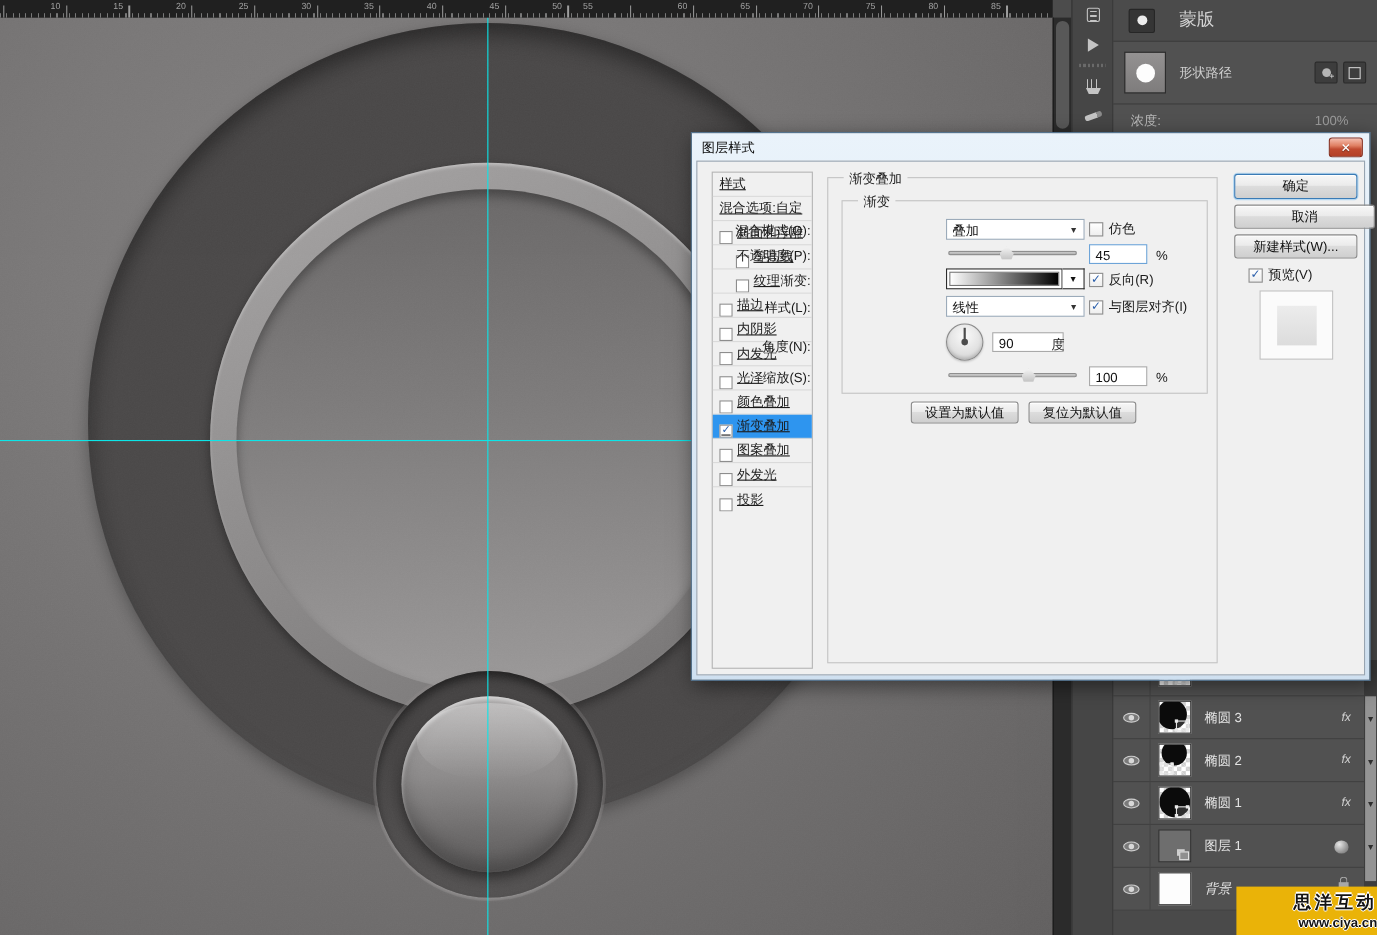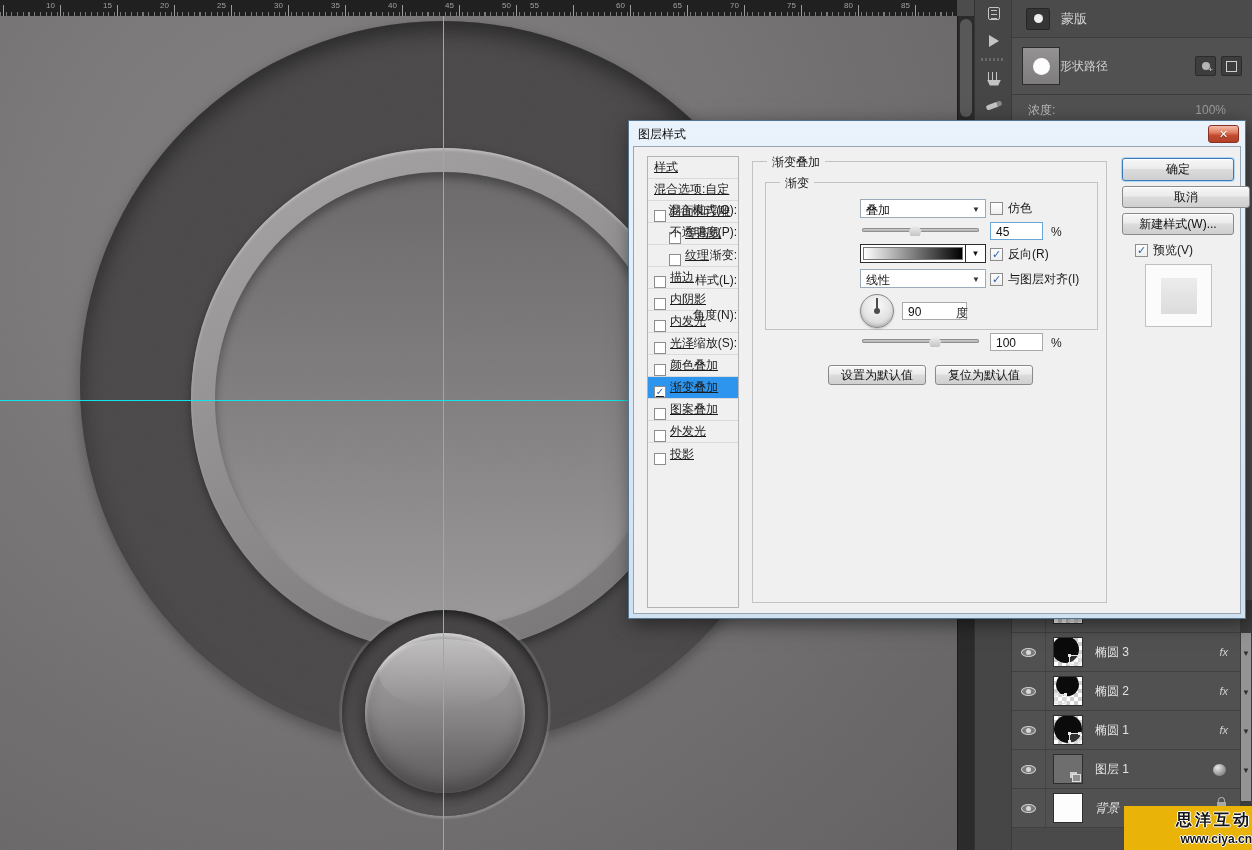--- a/index.html
+++ b/index.html
@@ -57,26 +57,26 @@
   .ic-brushcup::after { content:""; position:absolute; left:0; bottom:0; width:14px; height:6px; background:#c4c4c4;
       clip-path:polygon(0 0,100% 0,80% 100%,20% 100%); }
   .ic-brush { width:16px; height:5px; background:linear-gradient(to right,#c4c4c4 70%, #8a8a8a 70%); border-radius:2px; transform:rotate(-20deg); }
 
   
   .panels { position:absolute; left:1012px; top:0; width:240px; height:850px; background:#515151; z-index:1; }
   .masks-header { height:38px; background:#4b4b4b; border-bottom:1px solid #3c3c3c; display:flex; align-items:center; }
   .mask-icon { width:24px; height:22px; margin-left:14px; background:#353535; border:1px solid #262626; border-radius:2px;
       display:flex; align-items:center; justify-content:center; }
   .mask-icon i { display:block; width:9px; height:9px; border-radius:50%; background:#ededed; }
-  .masks-header .lbl { margin-left:11px; font-size:13px; color:#d6d6d6; }
+  .masks-header .lbl { margin-left:22px; font-size:16px; color:#d6d6d6; }
   .shape-row { position:relative; height:57px; border-bottom:1px solid #3c3c3c; display:flex; align-items:center; }
   .shape-thumb { width:38px; height:38px; margin-left:10px; border:1px solid #2d2d2d;
       background:linear-gradient(#949292,#7e7c7c); display:flex; align-items:center; justify-content:center; }
   .shape-thumb i { display:block; width:17px; height:17px; border-radius:50%; background:#fdfdfd; }
-  .shape-row .lbl { font-size:12px; color:#cfcfcf; }
+  .shape-row .lbl { margin-left:12px; font-size:12px; color:#cfcfcf; }
   .mini-btn { position:absolute; top:18px; width:21px; height:20px; background:#3d3d3d; border:1px solid #2b2b2b; border-radius:2px;
       display:flex; align-items:center; justify-content:center; }
   .mini-btn.addmask { right:36px; }
   .mini-btn.vectmask { right:10px; }
   .mini-btn .dot { width:8px; height:8px; border-radius:50%; background:#b5b5b5; }
   .mini-btn .plus { position:absolute; right:2px; bottom:2px; font-size:8px; color:#dcdcdc; line-height:6px; }
   .mini-btn .frame { width:11px; height:11px; border:1px solid #cfcfcf; }
   .density-row { height:30px; display:flex; align-items:center; justify-content:space-between; padding:0 26px 0 16px; }
   .density-row .lbl { font-size:12px; color:#b9b9b9; }
   .density-row .val { font-size:12px; color:#9b9b9b; }
@@ -142,21 +142,21 @@
   .style-item { position:relative; height:22px; line-height:21px; border-bottom:1px solid #dadada;
       font-size:12px; color:#1c1c1c; padding-left:6px; display:flex; align-items:flex-end; white-space:nowrap; overflow:hidden;text-decoration:underline; }
   .style-item[data-selected="true"] { background:#2e95ef; }
   .style-item .cb { width:12px; height:12px; border:1px solid #8d8d8d; background:#fff; margin-right:4px; flex:none;
       display:flex; align-items:center; justify-content:center; font-size:10px; color:#2b5fab; line-height:10px; }
   .style-item .cb .mark { display:none; }
   .style-item.indent { padding-left:21px; }
 
   .fieldset { position:absolute; border:1px solid #c3c3c3; }
   .fs-outer { left:118px; top:14px; width:355px; height:442px; }
-  .fs-inner { left:12px; top:20px; width:333px; height:148px; }
+  .fs-inner { left:12px; top:20px; width:333px; height:176px; }
   .legend { position:absolute; top:-8px; left:14px; background:#f0f0f0; padding:0 5px; font-size:12px; color:#1a1a1a; }
 
   .flabel { position:absolute; left:2px; width:101px; text-align:right; font-size:12px; color:#1a1a1a; }
   .combo { position:absolute; height:19px; background:#fff; border:1px solid #9cabba; font-size:12px; color:#111;
       padding:2px 16px 0 5px; }
   .combo .arr { position:absolute; right:5px; top:5px; font-size:8px; color:#333; }
   .vbox { position:absolute; width:53px; height:18px; background:#fff; border:1px solid #a9a9a9; font-size:12px; color:#111;
       padding:2px 0 0 5px; }
   .vbox.focus { border-color:#6da4d8; }
   .unit { position:absolute; font-size:12px; color:#1a1a1a; }

